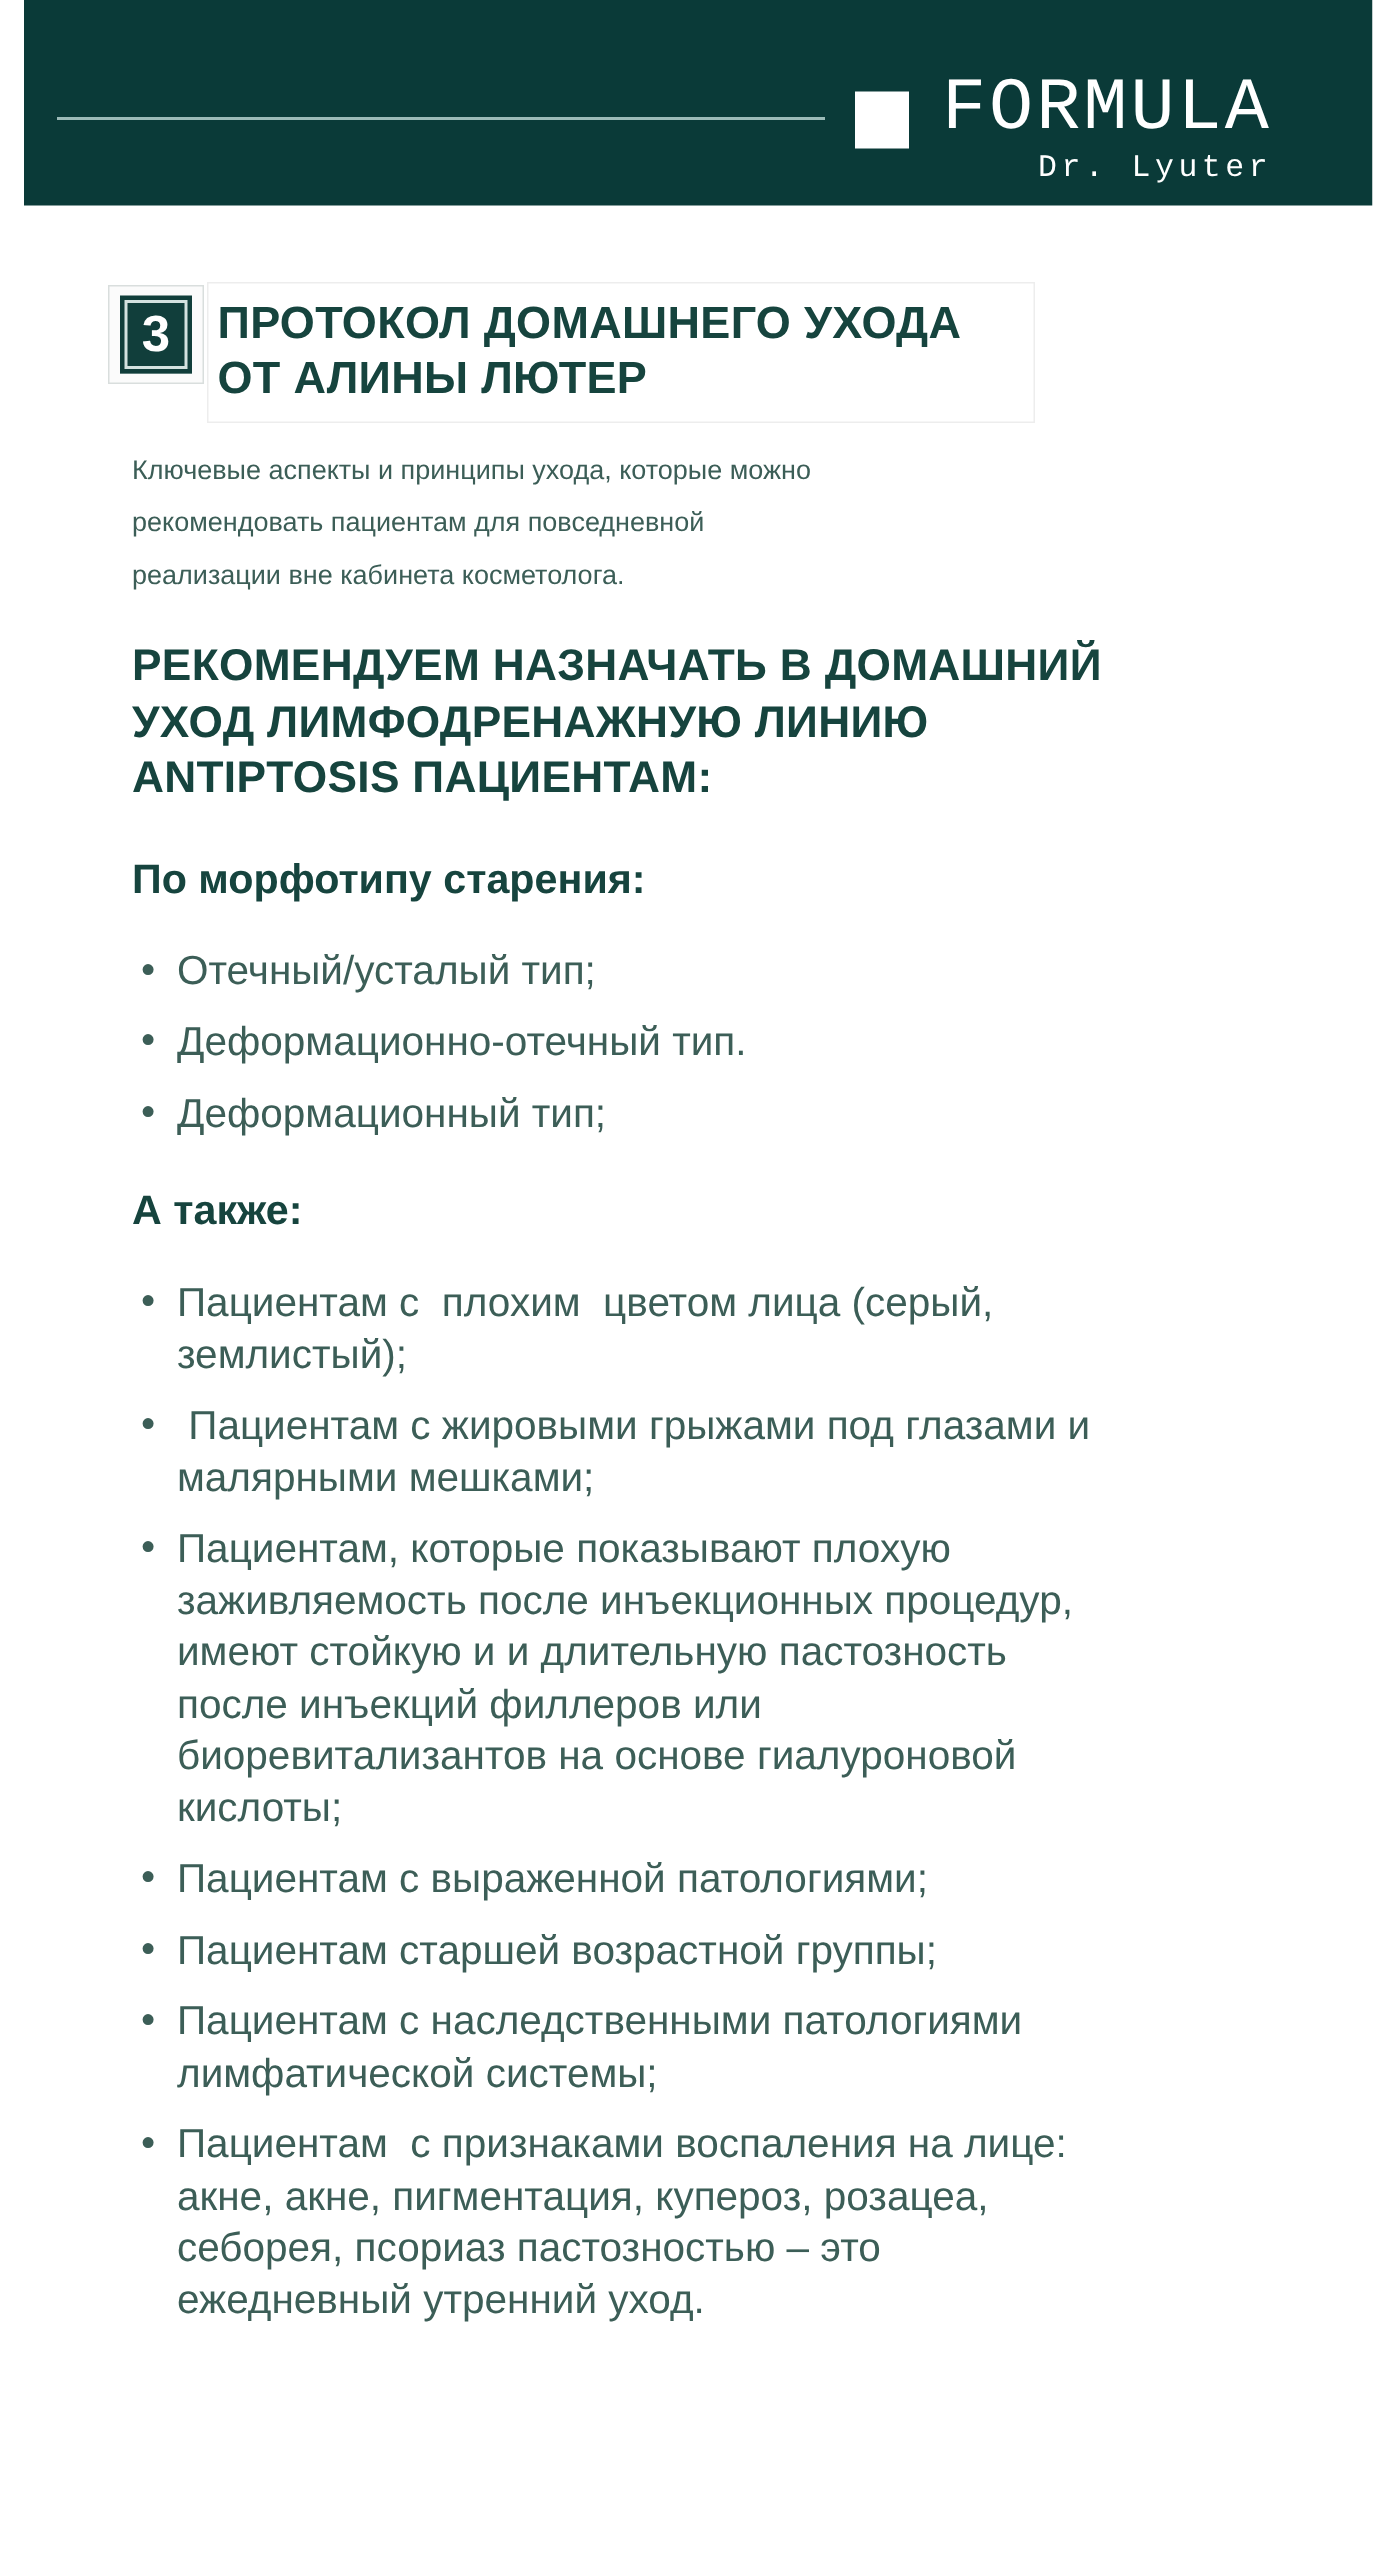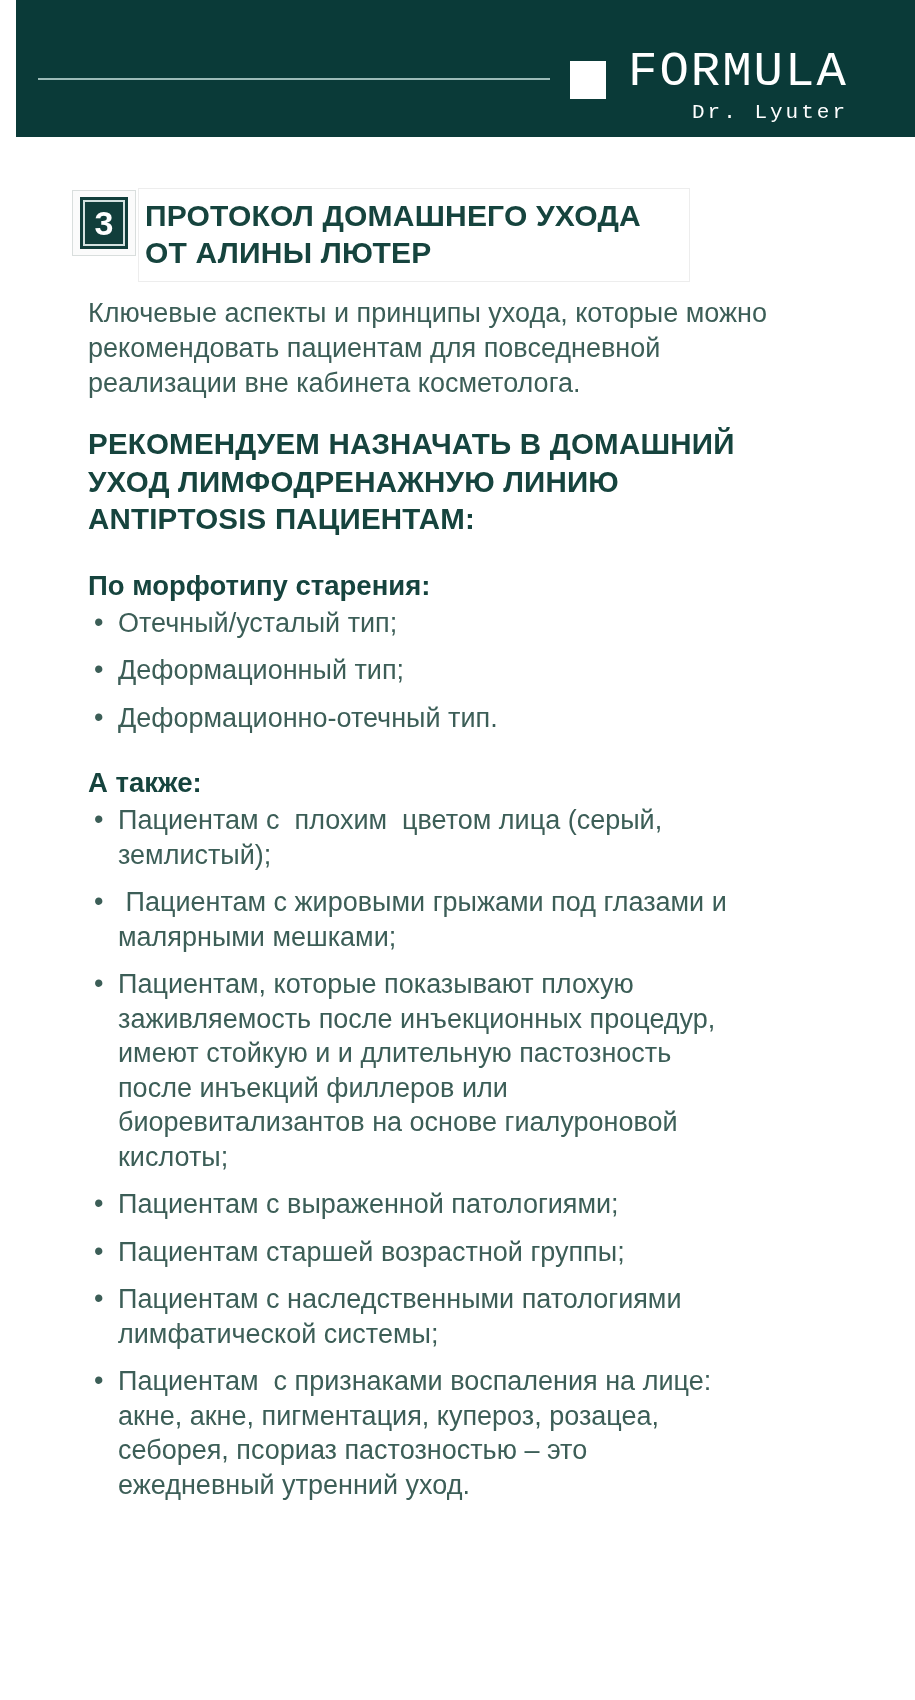--- a/index.html
+++ b/index.html
@@ -75,37 +75,37 @@
     border:1px solid var(--box_border);
     padding:8px 0 0 6px;
   }
   .section-title{
     font-size:30px;font-weight:700;line-height:37px;
     color:var(--title_teal);
     white-space:pre-wrap;letter-spacing:0.2px;
   }
   .intro{
     margin-top:14px;
-    font-size:27px;line-height:35px;
+    font-size:18px;line-height:35px;
     color:var(--body_teal);
     white-space:pre-wrap;
   }
   .recommend{
     margin-top:24px;
     font-size:29.5px;line-height:37.5px;font-weight:700;
     color:var(--title_teal);
     white-space:pre-wrap;letter-spacing:0.2px;
   }
   .subhead{
     margin-top:32px;
     font-size:27.5px;font-weight:700;line-height:32px;
     color:var(--title_teal);
   }
   ul.bullets{
-    list-style:none;margin-top:4px;
+    list-style:none;margin-top:28px;
   }
   ul.bullets li{
     position:relative;
     padding-left:30px;margin-bottom:13px;
     font-size:27px;line-height:34.5px;
     color:var(--body_teal);
     white-space:pre-wrap;
     max-width:770px;
   }
   ul.bullets li::before{
@@ -145,22 +145,22 @@
 рекомендовать пациентам для повседневной
 реализации вне кабинета косметолога.</p>
 
     <h2 class="recommend">РЕКОМЕНДУЕМ НАЗНАЧАТЬ В ДОМАШНИЙ
 УХОД ЛИМФОДРЕНАЖНУЮ ЛИНИЮ
 ANTIPTOSIS ПАЦИЕНТАМ:</h2>
 
     <h3 class="subhead">По морфотипу старения:</h3>
     <ul class="bullets">
       <li>Отечный/усталый тип;</li>
+      <li>Деформационно-отечный тип.</li>
       <li>Деформационный тип;</li>
-      <li>Деформационно-отечный тип.</li>
     </ul>
 
     <h3 class="subhead">А также:</h3>
     <ul class="bullets">
       <li>Пациентам с  плохим  цветом лица (серый,
 землистый);</li>
       <li> Пациентам с жировыми грыжами под глазами и
 малярными мешками;</li>
       <li>Пациентам, которые показывают плохую
 заживляемость после инъекционных процедур,

